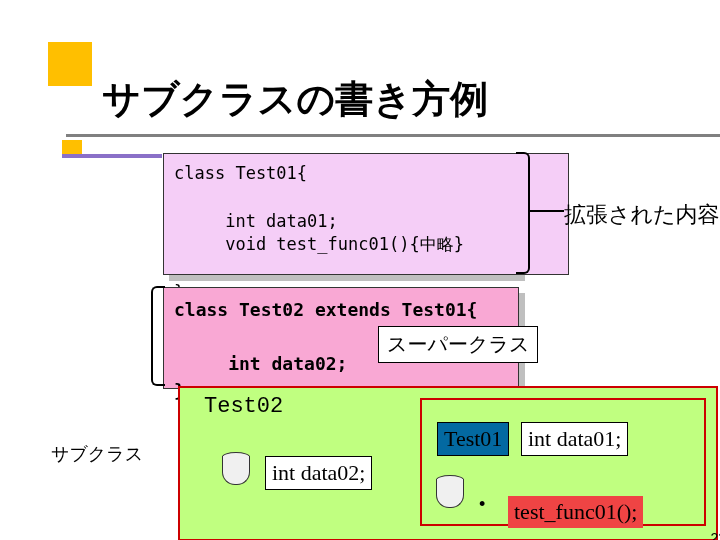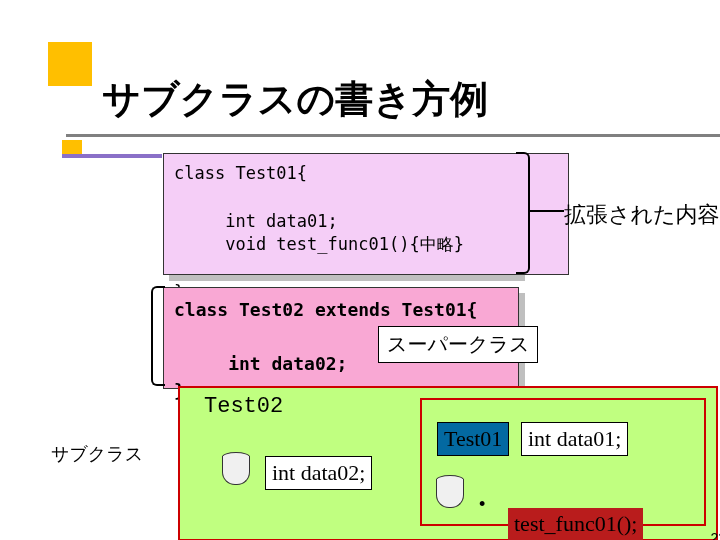--- a/index.html
+++ b/index.html
@@ -15,21 +15,21 @@
 .code2-shadow{position:absolute;left:133px;top:257px;width:356px;height:94px;background:#bfbfbf;z-index:-1}
 .super-label{position:absolute;left:528px;top:164px;font-size:22px;font-family:"MS Mincho",serif}
 .sub-label{position:absolute;left:15px;top:406px;font-size:18px;font-family:"MS Mincho",serif}
 .ext-label{position:absolute;left:342px;top:290px;font-size:20px;background:#fff;border:1px solid #000;padding:4px 8px;font-family:"MS Mincho",serif}
 .green-outer{position:absolute;left:142px;top:350px;width:540px;height:155px;background:#c0ff80;border:2px solid #c00}
 .red-inner{position:absolute;left:384px;top:362px;width:286px;height:128px;border:2px solid #c00;background:transparent}
 .t02{position:absolute;left:168px;top:358px;font-size:22px;font-family:Liberation Mono, monospace}
 .t01{position:absolute;left:401px;top:386px;font-size:22px;background:#0369a1;border:1px solid #000;padding:3px 6px;font-family:"Times New Roman",serif}
 .d01{position:absolute;left:485px;top:386px;font-size:22px;background:#fff;border:1px solid #000;padding:3px 6px;font-family:"Times New Roman",serif}
 .d02{position:absolute;left:229px;top:420px;font-size:22px;background:#fff;border:1px solid #000;padding:3px 6px;font-family:"Times New Roman",serif}
-.fn01{position:absolute;left:472px;top:472px;font-size:22px;background:#b91c1c;padding:3px 6px;font-family:"Times New Roman",serif}
+.fn01{position:absolute;left:472px;top:460px;font-size:22px;background:#ef4444;padding:3px 6px;font-family:"Times New Roman",serif}
 .bullet{position:absolute;left:443px;top:458px;font-size:18px}
 .cyl{position:absolute;width:26px;height:32px}
 .cyl::before{content:"";position:absolute;width:26px;height:8px;border-radius:50%;border:1px solid #333;background:#f0f0f0;top:-4px}
 .cyl::after{content:"";position:absolute;width:26px;height:28px;border:1px solid #333;border-top:none;background:#f0f0f0;top:0;border-radius:0 0 13px 13px}
 .cyl1{left:186px;top:420px}
 .cyl2{left:400px;top:443px}
 .brace-l{position:absolute;left:115px;top:250px;width:14px;height:100px;border-left:2px solid #000;border-top:2px solid #000;border-bottom:2px solid #000;border-radius:6px 0 0 6px}
 .brace-r{position:absolute;left:480px;top:116px;width:14px;height:122px;border-right:2px solid #000;border-top:2px solid #000;border-bottom:2px solid #000;border-radius:0 6px 6px 0}
 .arrow1{position:absolute;left:494px;top:174px;width:34px;height:2px;background:#000}
 .page-num{position:absolute;right:6px;bottom:6px;font-size:14px}

